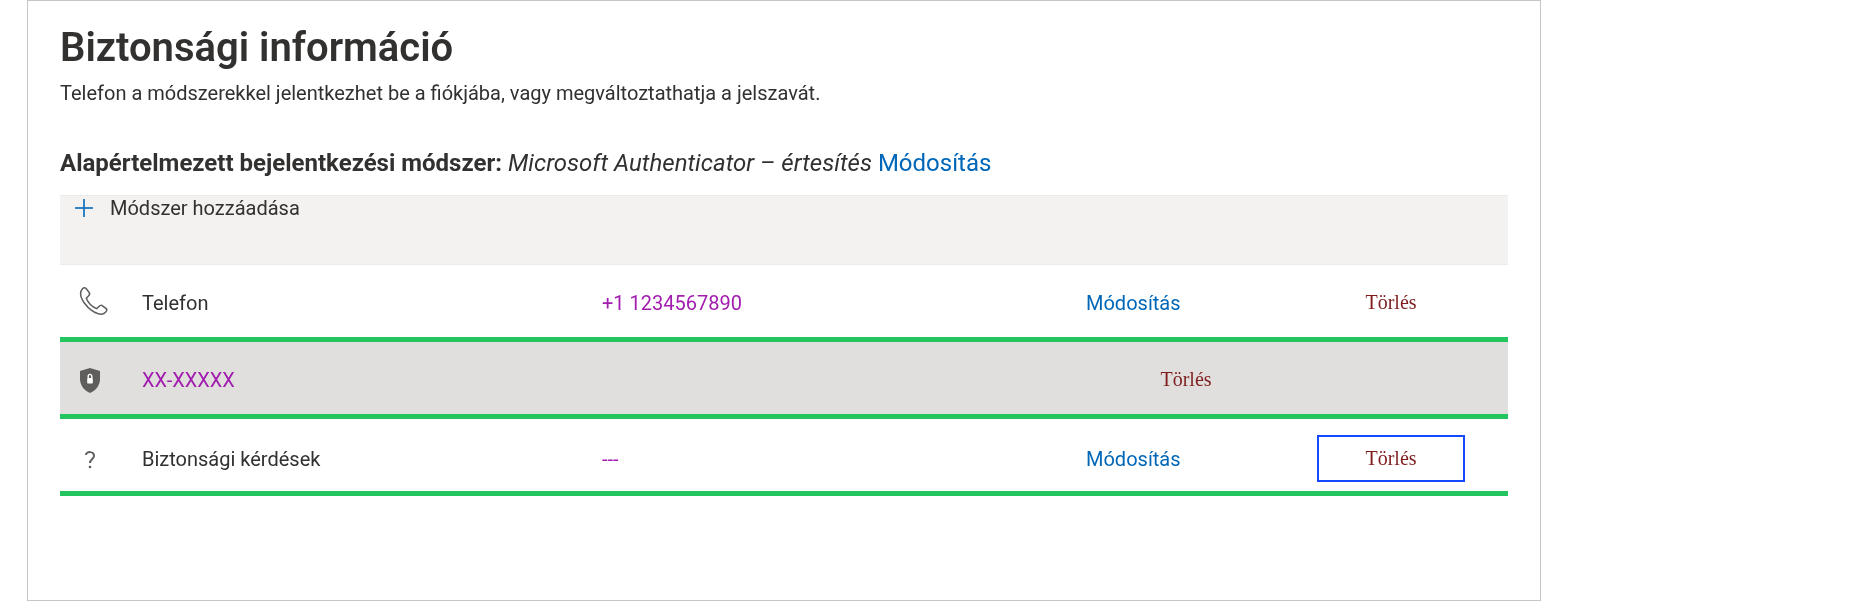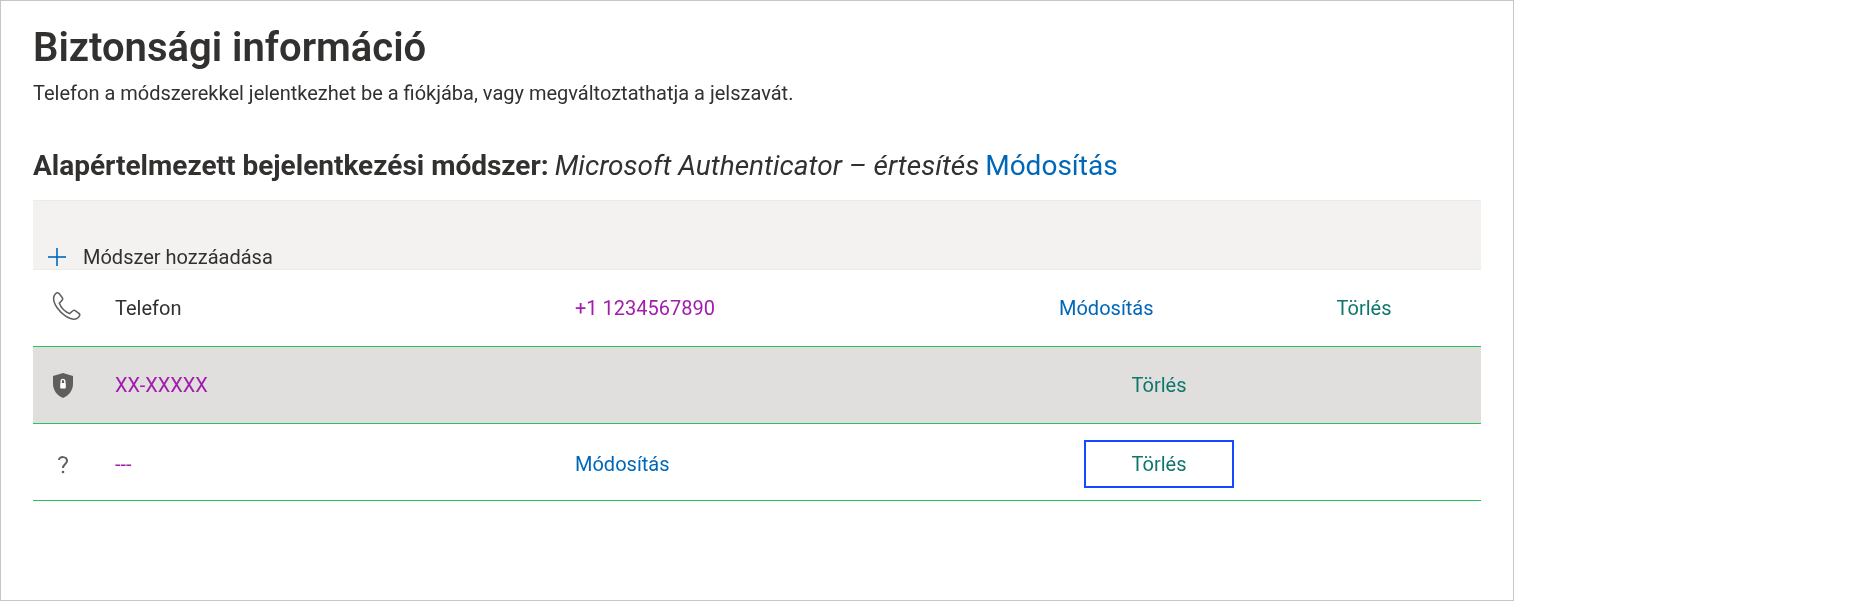--- a/index.html
+++ b/index.html
@@ -8,88 +8,90 @@
     font-family: "Segoe UI", "Segoe UI Web", -apple-system, BlinkMacSystemFont, Roboto, "Helvetica Neue", sans-serif;
     color: #323130;
     background: #fff;
   }
   .page {
     width: 1514px;
     height: 601px;
     border: 1px solid #c8c6c4;
     padding: 18px 32px 0 32px;
     overflow: hidden;
+    margin-left: 27px;
   }
   .title {
     font-size: 40px;
     font-weight: 600;
     margin: 4px 0 8px 0;
     line-height: 1.25;
   }
   .subtitle {
     font-size: 20px;
     font-weight: 400;
     color: #323130;
     margin-bottom: 44px;
   }
   .default-line {
-    font-size: 28px;
+    font-size: 24px;
     margin-bottom: 18px;
     display: flex;
     flex-wrap: wrap;
     align-items: baseline;
     gap: 6px;
   }
   .default-label {
     font-weight: 700;
   }
   .default-value {
     font-weight: 400;
     font-style: italic;
   }
   .link {
     color: #0067b8;
     cursor: pointer;
   }
 
   .add-method {
     display: flex;
-    align-items: flex-end;
+    align-items: flex-start;
     height: 70px;
     background: #f3f2f1;
     border-top: 1px solid #edebe9;
     border-bottom: 1px solid #edebe9;
     padding: 0 12px;
     cursor: pointer;
     font-size: 20px;
   }
   .add-method .plus { margin-right: 14px; stroke: #0067b8; }
 
   .row {
     display: grid;
     grid-template-columns: 70px 460px 1fr 200px 210px;
     align-items: center;
     height: 77px;
     padding: 16px 12px;
     font-size: 20px;
-    border-bottom: 1px solid #22c55e;
+    border-bottom: 5px solid #22c55e;
     background: #fff;
   }
   .row.alt { background: #e1dfdd; }
   .row .icon-cell { display:flex; align-items:center; justify-content:flex-start; padding-left:4px; }
   .row .name-cell { font-weight: 400; }
   .row .value-cell { color: #a21caf; }
   .row .action-cell { color: #0067b8; cursor: pointer; }
   .row .action-cell.empty { cursor: default; }
   .row .delete-cell {
     display: flex; align-items:center; justify-content:center;
   }
   .row .delete-inner {
-    color: #0f766e; cursor: pointer;
+    color: #7f1d1d; cursor: pointer;
     padding: 10px 46px;
+    font-family: Liberation Serif, serif;
   }
   .row .delete-inner.highlight {
     border: 2px solid #1449ff;
   }
 
   
   .svg-icon { stroke: #605e5c; fill: none; stroke-width: 1.6; }
   .svg-shield-fill { fill: #605e5c; }
 </style>
 </head>
@@ -142,20 +144,21 @@
           <div class="delete-inner">Törlés</div>
         </div>
       </div>
       <div class="row">
         <div class="icon-cell">
           <svg class="svg-icon" width="28" height="28" viewBox="0 0 28 28">
       <path d="M10 10 C10 6 18 6 18 11 C18 14 14 14 14 18" stroke-width="2"></path>
       <circle cx="14" cy="22" r="1.3" fill="#605e5c" stroke="none"></circle>
     </svg>
         </div>
+        <div class="name-cell">Biztonsági kérdések</div>
         <div class="value-cell">---</div>
         <div class="action-cell">Módosítás</div>
         <div class="delete-cell">
           <div class="delete-inner highlight">Törlés</div>
         </div>
       </div>
     </div>
 
 </div>
 

